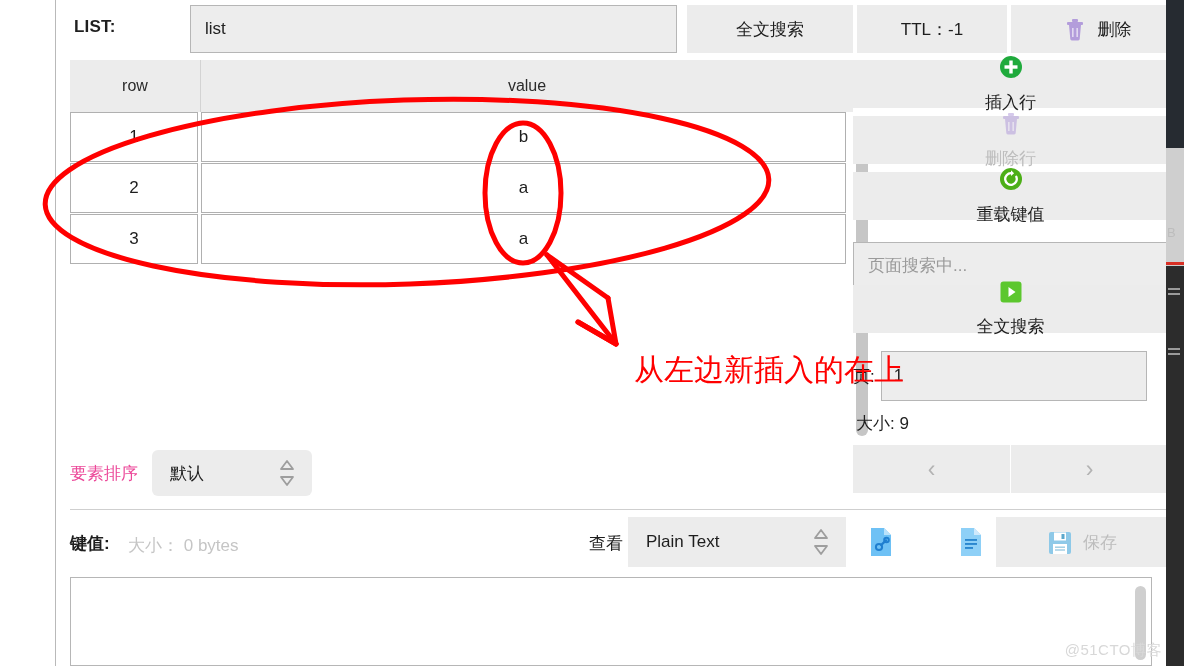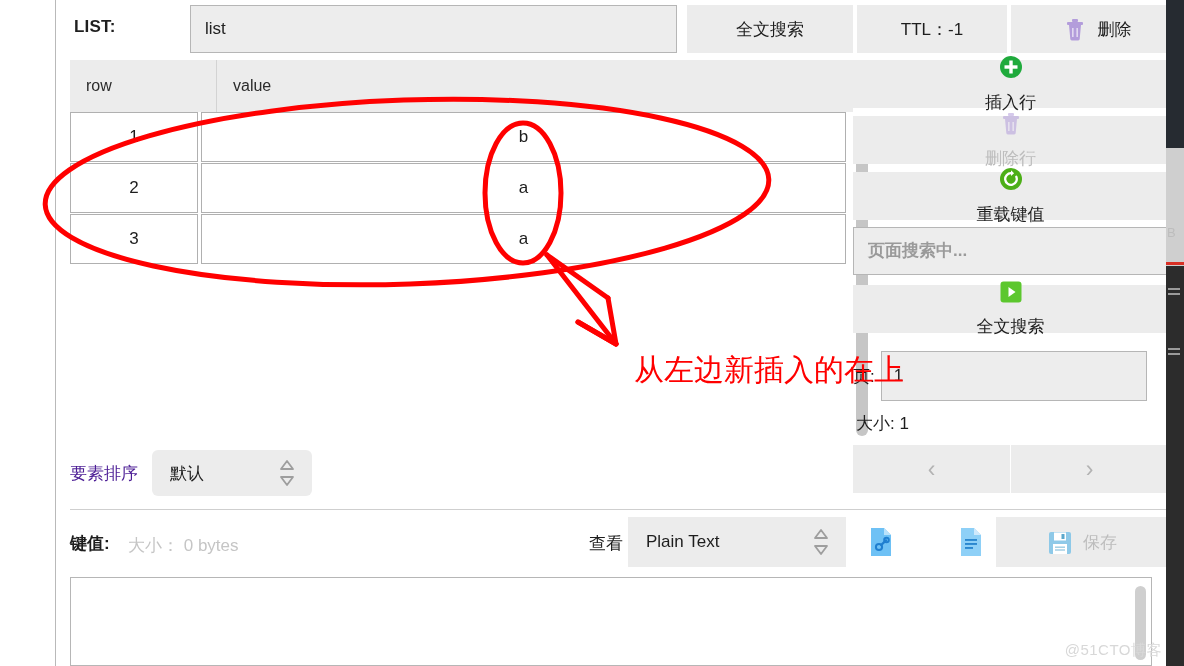--- a/index.html
+++ b/index.html
@@ -104,22 +104,21 @@
   }
   .thead {
     position: absolute; left: 0; top: 0;
     width: 783px; height: 52px;
     background: #ececec;
     display: flex;
     align-items: center;
   }
   .th {
     font-size: 16px; color: #2b2b2b;
-    text-align: left;
-    padding-left: 16px;
+    text-align: center;
   }
   .th-row { width: 130px; }
   .th-sep { width: 1px; height: 52px; background: #d3d3d3; }
   .th-value { flex: 1; }
 
   .tbody {
     position: absolute; left: 0; top: 52px;
     width: 783px; height: 333px;
     overflow: hidden;
   }
@@ -205,21 +204,21 @@
     color: #b3b3b3; font-size: 23px;
     cursor: pointer;
   }
   .pager-gap { width: 1px; background: #ffffff; }
 
   
   .sort-row {
     position: absolute; left: 14px; top: 450px;
     display: flex; align-items: center;
   }
-  .sort-label { font-size: 17px; color: #4c1d95; margin-right: 14px; }
+  .sort-label { font-size: 17px; color: #ec4899; margin-right: 14px; }
   .combo {
     background: #ececec;
     height: 46px;
     display: flex; align-items: center;
     padding: 0 0 0 18px;
     position: relative;
     cursor: pointer;
   }
   .combo-text { font-size: 17px; color: #1d1d1d; }
   .stepper {
@@ -403,40 +402,40 @@
         <span class="reload-ico">
           <svg viewBox="0 0 24 24" width="24" height="24">
             <circle cx="12" cy="12" r="11" fill="#4caf17"></circle>
             <path d="M12 6.2 a5.8 5.8 0 1 0 5.3 3.5" fill="none" stroke="#ffffff" stroke-width="2.3" stroke-linecap="round"></path>
             <path d="M12 3.3 L12 9.1 L15.1 6.2 Z" fill="#ffffff"></path>
           </svg>
         </span>
         <span>重载键值</span>
       </div>
 
-      <div class="side-input" style="top:167px;font-weight:bold;">
+      <div class="side-input" style="top:182px;">
         <span id="search-ph">页面搜索中...</span>
       </div>
 
       <div class="btn side-btn" style="top:225px;">
         <span class="play-ico">
           <svg viewBox="0 0 22 22" width="22" height="22">
             <rect x="0.5" y="0.5" width="21" height="21" rx="3" fill="#5cc72e"></rect>
             <path d="M8.5 6 L15.5 11 L8.5 16 Z" fill="#ffffff"></path>
           </svg>
         </span>
         <span>全文搜索</span>
       </div>
 
       <div class="page-row">
         <span class="page-label">页:</span>
         <span class="page-input">1</span>
       </div>
 
-      <div class="size-label">大小: 1</div>
+      <div class="size-label">大小: 9</div>
 
       <div class="pager">
         <div class="pager-btn">
           <span>‹</span>
         </div>
         <div class="pager-gap"></div>
         <div class="pager-btn">
           <span>›</span>
         </div>
       </div>

